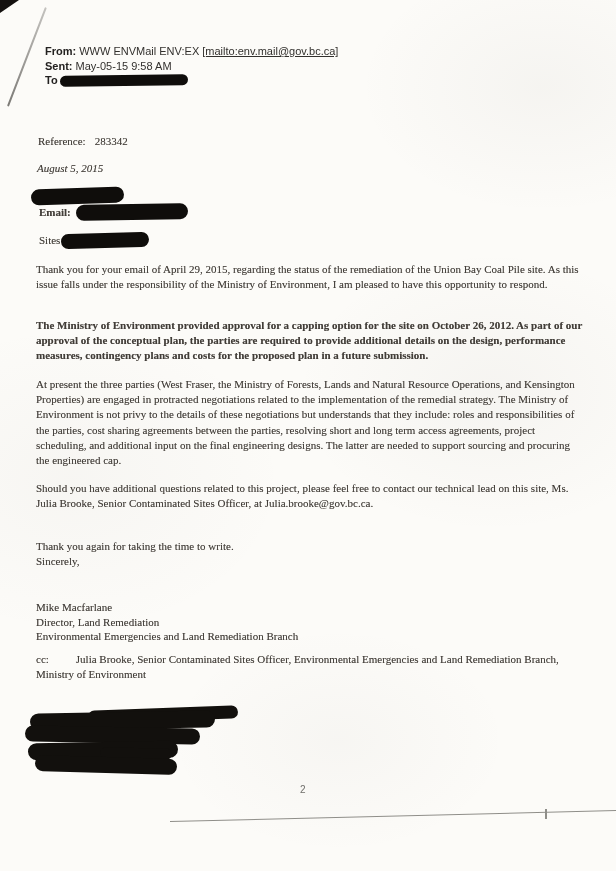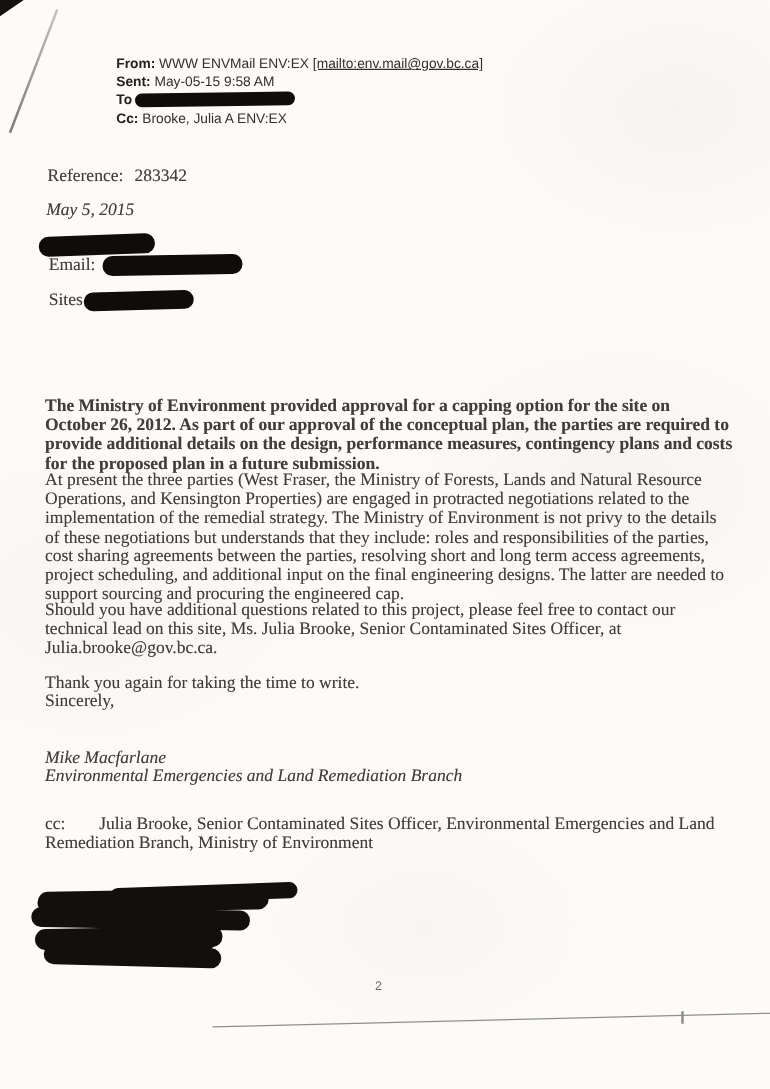--- a/index.html
+++ b/index.html
@@ -49,52 +49,52 @@
   }
 
   
   .mail-header {
     position: absolute; left: 45px; top: 44px;
     font-family: "Liberation Sans", sans-serif;
     font-size: 11px; line-height: 14.6px;
     color: #32302d;
     white-space: nowrap;
   }
-  .mail-header b { color: #232120; margin-left: 48px; }
+  .mail-header b { color: #232120; }
   .mail-link { text-decoration: underline; }
 
   
   .redact {
     display: inline-block;
     background: #0f0d0b;
     border-radius: 8px;
   }
   .redact.abs { position: absolute; }
   .to-redact {
     width: 128px; height: 11px;
     border-radius: 6px;
     vertical-align: -2px;
     margin-left: 2px;
     transform: rotate(-0.8deg);
   }
 
   
   .letter-block {
     position: absolute;
-    font-size: 14px;
+    font-size: 11px;
     line-height: 15.2px;
     text-shadow: 0 0 0.4px rgba(70,64,58,0.45);
   }
   .para { width: 550px; left: 36px; }
   .date-line { font-style: italic; }
   .ref-num { margin-left: 9px; }
   .u { }
   .inline-redact { vertical-align: -4px; }
   .cc-tab { display: inline-block; width: 27px; }
-  .sig-line { display: block; font-style: italic; }
+  .sig-line { display: block; }
 
   .page-number {
     position: absolute; left: 300px; top: 784px;
     font-family: "Liberation Sans", sans-serif;
     font-size: 10px; color: #6f6e6a;
   }
 
   
   .stroke { position: absolute; background: #12100d; border-radius: 9px; }
   .s1 { left: 88px;  top: 708px; width: 150px; height: 13px; transform: rotate(-2deg); }
@@ -109,55 +109,56 @@
 
 <div class="page">
 
   <div class="corner-wedge"></div>
   <div class="scratch-line"></div>
 
   <div class="mail-header">
     <div><b>From:</b><span> WWW ENVMail ENV:EX </span><span class="mail-link">[mailto:env.mail@gov.bc.ca]</span></div>
     <div><b>Sent:</b><span> May-05-15 9:58 AM</span></div>
     <div><b>To</b><span class="redact to-redact"></span></div>
-    <div><b>Cc:</b><span> Brooke, Julia A ENV:EX</span></div>
   </div>
 
   <div class="letter-block" style="left:38px; top:134px;">
     <span>Reference:</span><span class="ref-num">283342</span>
   </div>
 
-  <div class="letter-block date-line" style="left:37px; top:161px;">May 5, 2015</div>
+  <div class="letter-block date-line" style="left:37px; top:161px;">August 5, 2015</div>
 
   <span class="redact abs" style="left:31px; top:188px; width:93px; height:16px; transform:rotate(-2deg);"></span>
 
-  <div class="letter-block" style="left:39px; top:204px;">
+  <div class="letter-block" style="left:39px; top:204px;font-weight:bold;">
     <span>Email:</span>
     <span class="redact inline-redact" style="width:112px; height:16px; transform:rotate(-1deg); margin-left:2px;"></span>
   </div>
 
   <div class="letter-block" style="left:39px; top:233px;">
     <span>Sites</span><span class="redact inline-redact" style="width:88px; height:15px; transform:rotate(-1.5deg); margin-left:1px;"></span>
   </div>
 
+  <div class="letter-block para" style="top:262px;">Thank you for your email of April 29, 2015, regarding the status of the remediation of the Union Bay Coal Pile site. As this issue falls under the responsibility of the Ministry of Environment, I am pleased to have this opportunity to respond.</div>
 
   <div class="letter-block para" style="top:318px;font-weight:bold;">The Ministry of Environment provided approval for a capping option for the site on October 26, 2012. As part of our approval of the conceptual plan, the parties are required to provide additional details on the design, performance measures, contingency plans and costs for the proposed plan in a future submission.</div>
 
   <div class="letter-block para" style="top:377px;">At present the three parties (West Fraser, the Ministry of Forests, Lands and Natural Resource Operations, and Kensington Properties) are engaged in protracted negotiations related to the implementation of the remedial strategy. The Ministry of Environment is not privy to the details of these negotiations but understands that they include: roles and responsibilities of the parties, cost sharing agreements between the parties, resolving short and long term access agreements, project scheduling, and additional input on the final engineering designs. The latter are needed to support sourcing and procuring the engineered cap.</div>
 
   <div class="letter-block para" style="top:481px;">
     <span>Should you have additional questions related to this project, please feel free to contact our technical lead on this site, Ms. Julia Brooke, Senior Contaminated Sites Officer, at </span><span class="u">Julia.brooke@gov.bc.ca</span><span>.</span>
   </div>
 
   <div class="letter-block para" style="top:539px;">Thank you again for taking the time to write.</div>
 
   <div class="letter-block para" style="top:554px;">Sincerely,</div>
 
   <div class="letter-block para" style="top:600px; line-height:14.6px;">
     <span class="sig-line">Mike Macfarlane</span>
+    <span class="sig-line">Director, Land Remediation</span>
     <span class="sig-line">Environmental Emergencies and Land Remediation Branch</span>
   </div>
 
   <div class="letter-block para" style="top:652px;">
     <span>cc:</span><span class="cc-tab"></span><span>Julia Brooke, Senior Contaminated Sites Officer, Environmental Emergencies and Land Remediation Branch, Ministry of Environment</span>
   </div>
 
   <div>
     <div class="stroke s1"></div>
     <div class="stroke s2"></div>

